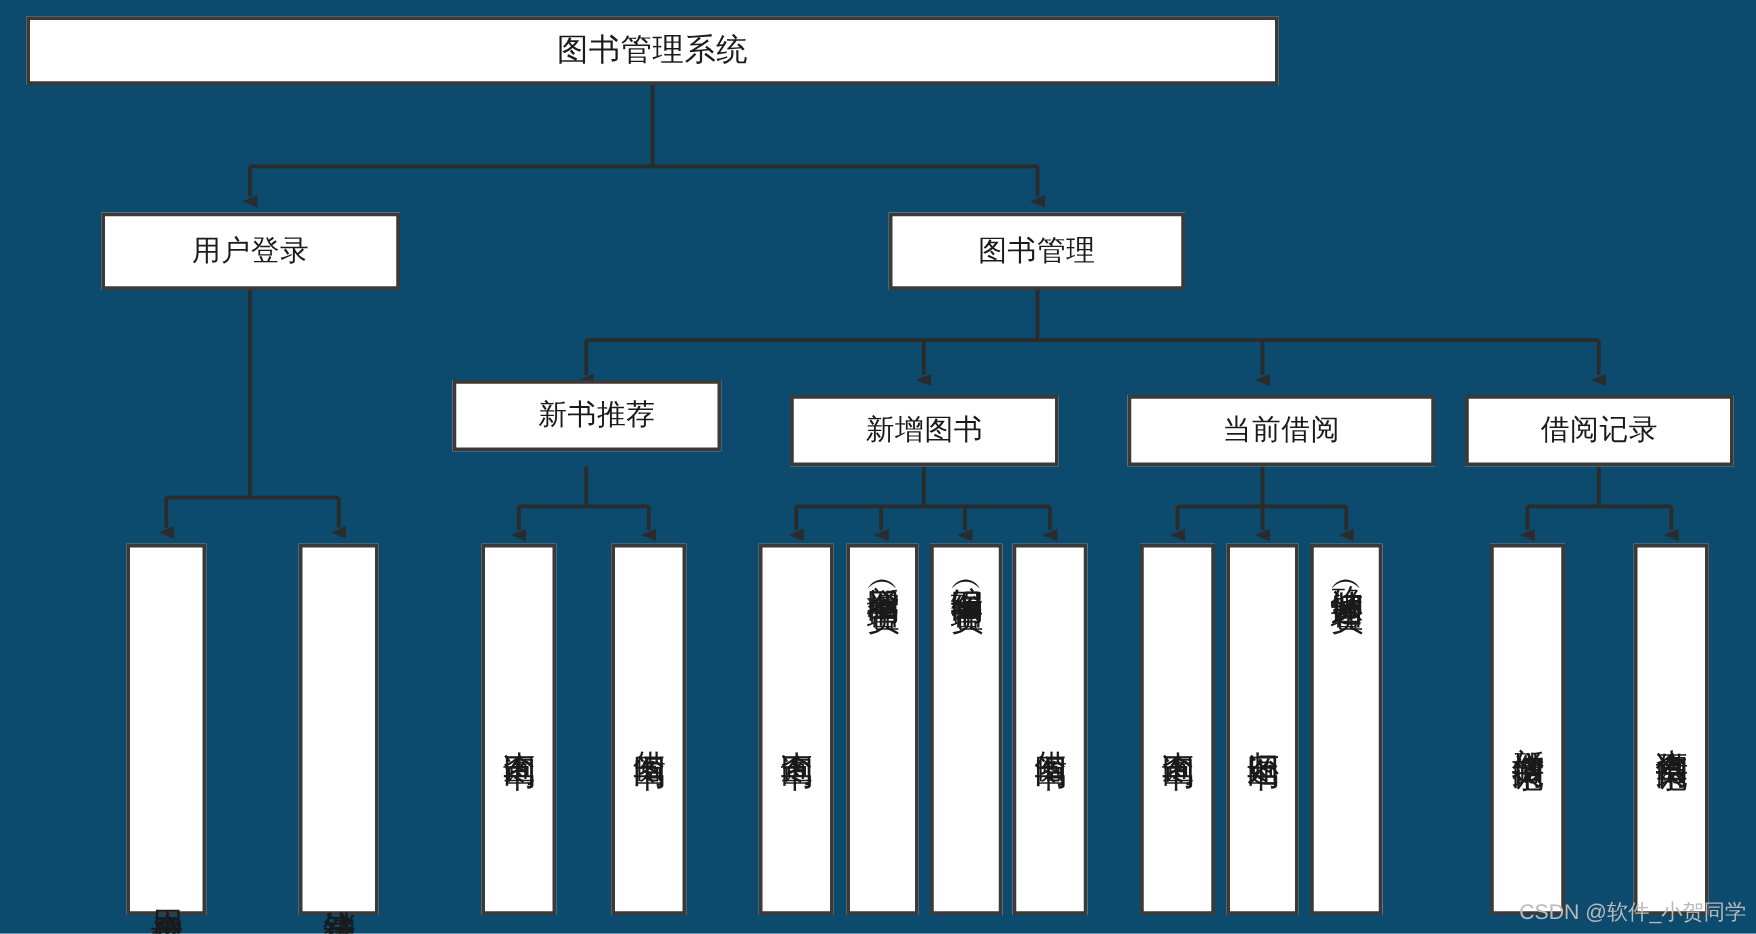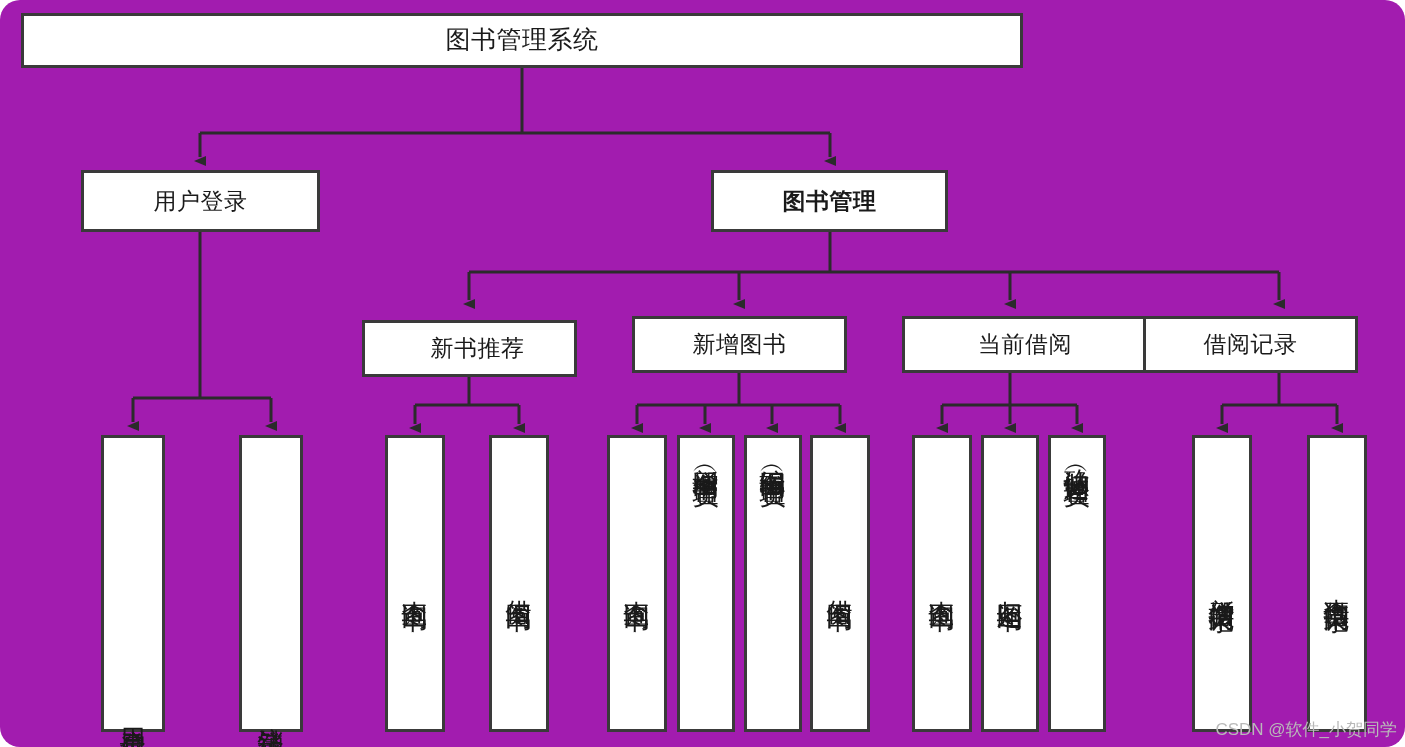--- a/index.html
+++ b/index.html
@@ -7,23 +7,22 @@
     padding: 0;
     background: #ffffff;
   }
   body {
     font-family: "DejaVu Sans", "Liberation Sans", sans-serif;
   }
   #diagram {
     position: relative;
     width: 1405px;
     height: 747px;
-    background: #a21caf;
+    background: #0c4a6e;
     overflow: hidden;
-    border-radius: 20px;
   }
   #connectors {
     position: absolute;
     left: 0;
     top: 0;
     width: 1405px;
     height: 747px;
     pointer-events: none;
   }
   .node {
@@ -137,34 +136,34 @@
     </g>
   </svg>
 
   <div class="node horiz root" style="left:21px; top:13px; width:1002px; height:55px;">
     <span class="node-label">图书管理系统</span>
   </div>
 
   <div class="node horiz" style="left:81px; top:170px; width:239px; height:62px;">
     <span class="node-label">用户登录</span>
   </div>
-  <div class="node horiz" style="left:711px; top:170px; width:237px; height:62px;font-weight:bold;">
+  <div class="node horiz" style="left:711px; top:170px; width:237px; height:62px;">
     <span class="node-label">图书管理</span>
   </div>
 
-  <div class="node horiz" style="left:362px; top:320px; width:215px; height:57px;padding-left:16px;">
+  <div class="node horiz" style="left:362px; top:304px; width:215px; height:57px;padding-left:16px;">
     <span class="node-label">新书推荐</span>
   </div>
   <div class="node horiz" style="left:632px; top:316px; width:215px; height:57px;">
     <span class="node-label">新增图书</span>
   </div>
   <div class="node horiz" style="left:902px; top:316px; width:246px; height:57px;">
     <span class="node-label">当前借阅</span>
   </div>
-  <div class="node horiz" style="left:1143px; top:316px; width:215px; height:57px;">
+  <div class="node horiz" style="left:1172px; top:316px; width:215px; height:57px;">
     <span class="node-label">借阅记录</span>
   </div>
 
   <div class="node vert align-bottom" style="left:101px; top:435px; width:64px; height:297px;">
     <span class="node-label">用户登录</span>
   </div>
   <div class="node vert align-bottom" style="left:239px; top:435px; width:64px; height:297px;">
     <span class="node-label">注销登录</span>
   </div>
 

